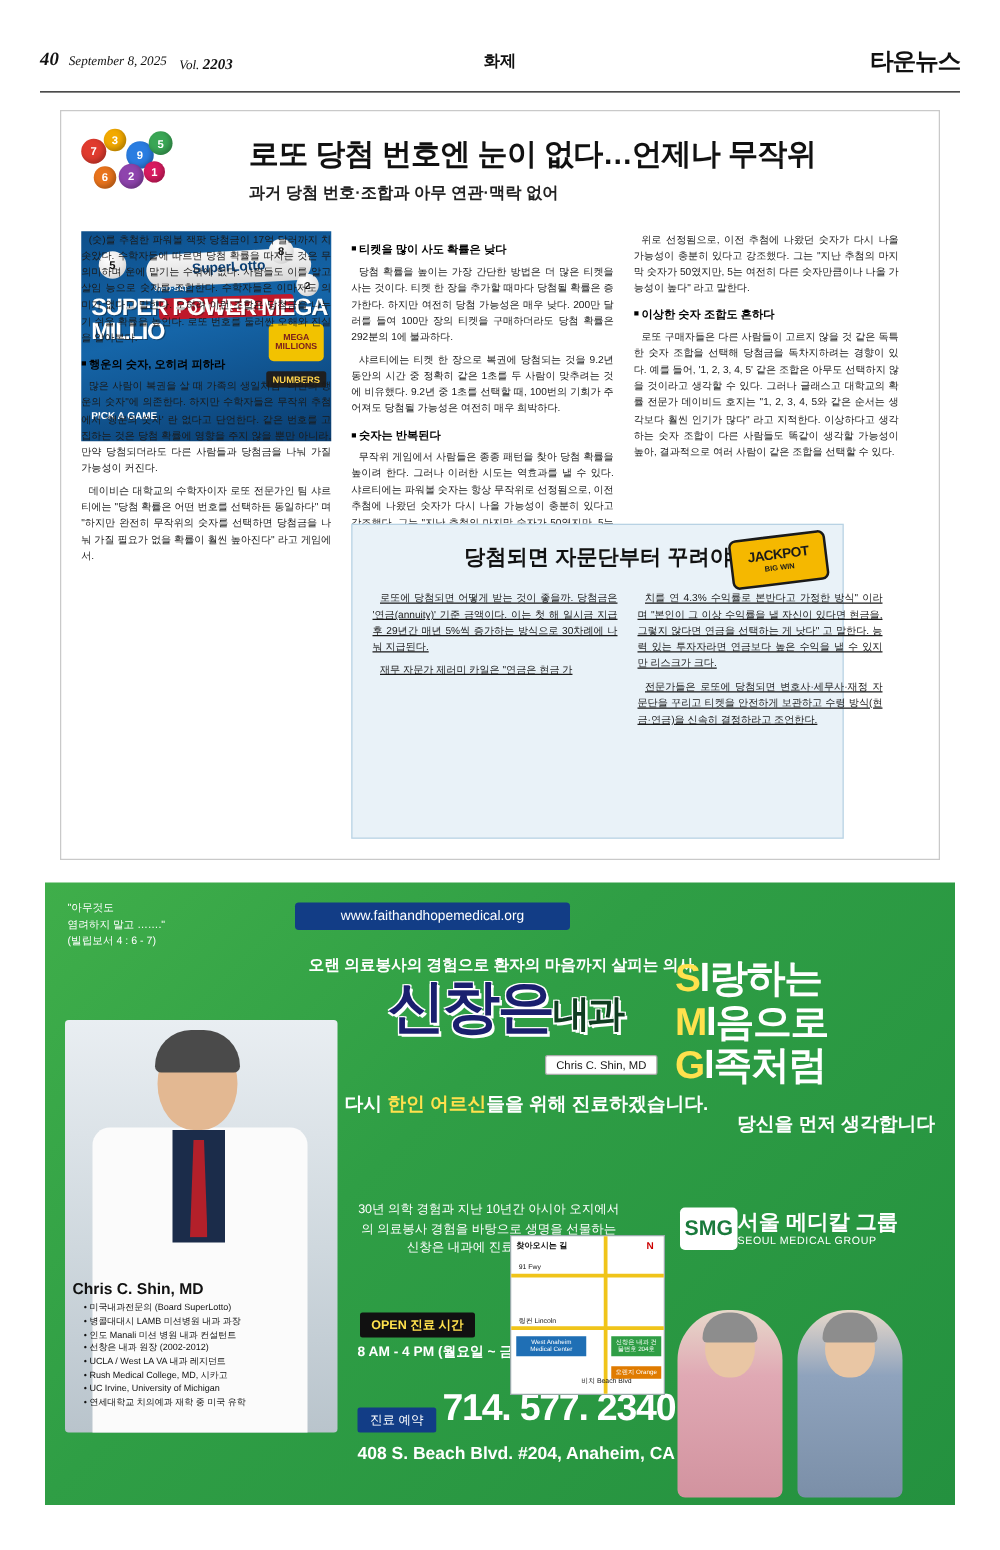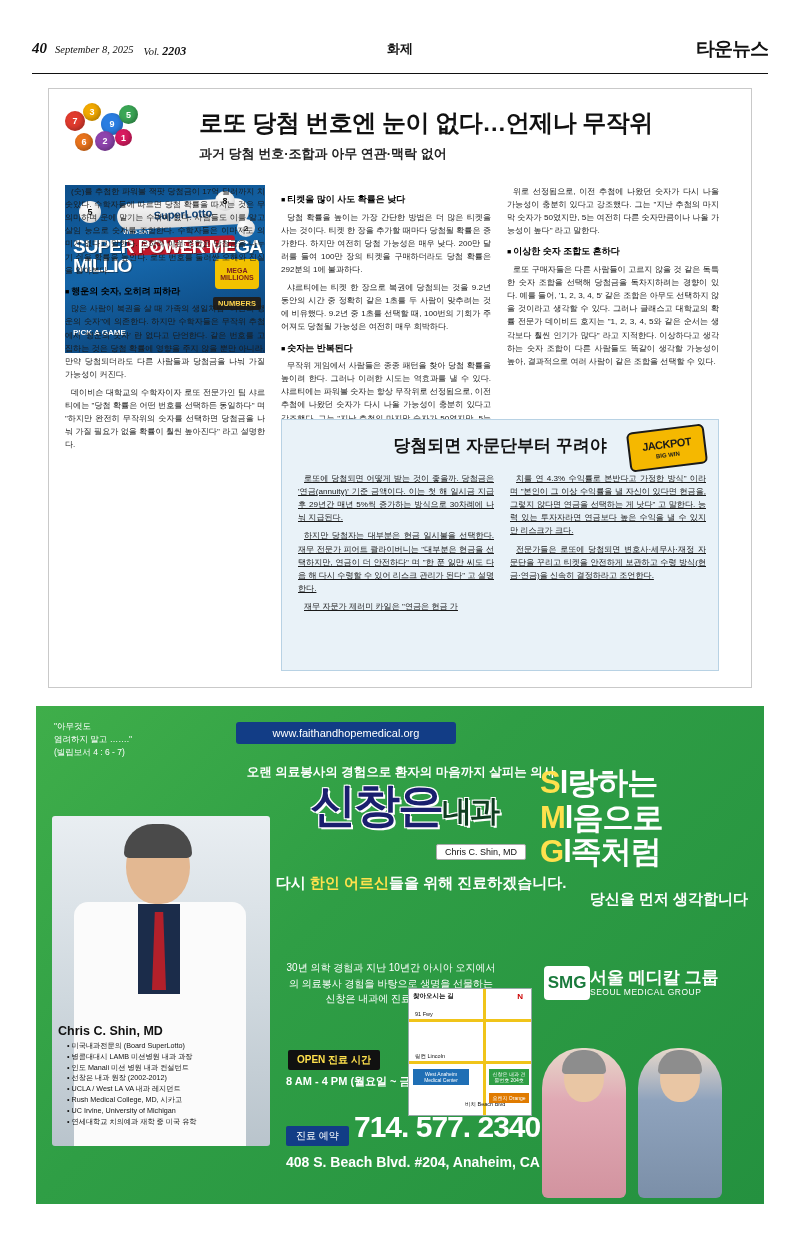--- a/index.html
+++ b/index.html
@@ -92,21 +92,21 @@
     border-radius:4px; color:#7a1d1d; font-size:7px; font-weight:bold;
     display:flex; align-items:center; justify-content:center; text-align:center; line-height:1.05;
   }
   .photo .numbers {
     position:absolute; right:4px; top:112px; background:#1f1f1f; color:#ffd34d;
     font-size:7.5px; font-weight:bold; padding:2px 5px; border-radius:2px;
   }
 
   
   .sidebox {
-    position:absolute; left:232px; top:330px; width:438px; height:252px;
+    position:absolute; left:232px; top:330px; width:394px; height:252px;
     background:#e9f2f8; border:1px solid #b8d2e4;
   }
   .sidebox-title {
     position:absolute; left:0; right:0; top:14px; text-align:center;
     font-size:17px; font-weight:bold; color:#111;
   }
   .jackpot {
     position:absolute; right:12px; top:8px; width:78px; height:40px;
     background:#f5b800; border:2px solid #1a1a1a; border-radius:6px;
     transform:rotate(-7deg);
@@ -301,21 +301,21 @@
     <div class="numbers">NUMBERS</div>
     <div class="ballA" style="left:14px;top:16px;width:22px;height:22px;font-size:9px;">5</div>
     <div class="ballB" style="left:150px;top:6px;width:20px;height:20px;font-size:9px;">8</div>
     <div class="ballC" style="left:172px;top:34px;width:18px;height:18px;font-size:8px;">2</div>
   </div>
 
   <div class="col" id="col1">
       <p>(숫)를 추첨한 파워볼 잭팟 당첨금이 17억 달러까지 치솟았다. 수학자들에 따르면 당첨 확률을 따지는 것은 무의미하며 운에 맡기는 수밖에 없다. 사람들도 이를 알고 살임 능으로 숫자를 조합한다. 수학자들은 이마저도 의미가 없다고 말한다. 오히려 이런 조합은 당첨금을 나누기 쉬울 확률을 높인다. 로또 번호를 둘러싼 오해와 진실을 알아본다.</p>
       <h4>행운의 숫자, 오히려 피하라</h4>
       <p>많은 사람이 복권을 살 때 가족의 생일처럼 "나만의 행운의 숫자"에 의존한다. 하지만 수학자들은 무작위 추첨에서 '행운의 숫자' 란 없다고 단언한다. 같은 번호를 고집하는 것은 당첨 확률에 영향을 주지 않을 뿐만 아니라, 만약 당첨되더라도 다른 사람들과 당첨금을 나눠 가질 가능성이 커진다.</p>
-      <p>데이비슨 대학교의 수학자이자 로또 전문가인 팀 샤르티에는 "당첨 확률은 어떤 번호를 선택하든 동일하다" 며 "하지만 완전히 무작위의 숫자를 선택하면 당첨금을 나눠 가질 필요가 없을 확률이 훨씬 높아진다" 라고 설명한다.</p>
+      <p>데이비슨 대학교의 수학자이자 로또 전문가인 팀 샤르티에는 "당첨 확률은 어떤 번호를 선택하든 동일하다" 며 "하지만 완전히 무작위의 숫자를 선택하면 당첨금을 나눠 가질 필요가 없을 확률이 훨씬 높아진다" 라고 게임에서.</p>
     </div>
   <div class="col" id="col2">
       <h4>티켓을 많이 사도 확률은 낮다</h4>
       <p>당첨 확률을 높이는 가장 간단한 방법은 더 많은 티켓을 사는 것이다. 티켓 한 장을 추가할 때마다 당첨될 확률은 증가한다. 하지만 여전히 당첨 가능성은 매우 낮다. 200만 달러를 들여 100만 장의 티켓을 구매하더라도 당첨 확률은 292분의 1에 불과하다.</p>
       <p>샤르티에는 티켓 한 장으로 복권에 당첨되는 것을 9.2년 동안의 시간 중 정확히 같은 1초를 두 사람이 맞추려는 것에 비유했다. 9.2년 중 1초를 선택할 때, 100번의 기회가 주어져도 당첨될 가능성은 여전히 매우 희박하다.</p>
       <h4>숫자는 반복된다</h4>
       <p>무작위 게임에서 사람들은 종종 패턴을 찾아 당첨 확률을 높이려 한다. 그러나 이러한 시도는 역효과를 낼 수 있다. 샤르티에는 파워볼 숫자는 항상 무작위로 선정됨으로, 이전 추첨에 나왔던 숫자가 다시 나올 가능성이 충분히 있다고 강조했다. 그는 "지난 추첨의 마지막 숫자가 50였지만, 5는 여전히 다른 숫자만큼이나 나올 가능성이 높다" 라고 말한다.</p>
     </div>
   <div class="col" id="col3">
       <p>위로 선정됨으로, 이전 추첨에 나왔던 숫자가 다시 나올 가능성이 충분히 있다고 강조했다. 그는 "지난 추첨의 마지막 숫자가 50였지만, 5는 여전히 다른 숫자만큼이나 나올 가능성이 높다" 라고 말한다.</p>
@@ -324,21 +324,20 @@
     </div>
 
   <div class="sidebox">
     <div class="sidebox-title">당첨되면 자문단부터 꾸려야</div>
     <div class="jackpot">
       <span class="j1">JACKPOT</span>
       <span class="j2">BIG WIN</span>
     </div>
     <div class="sb-col" id="sb1">
         <p>로또에 당첨되면 어떻게 받는 것이 좋을까. 당첨금은 '연금(annuity)' 기준 금액이다. 이는 첫 해 일시금 지급 후 29년간 매년 5%씩 증가하는 방식으로 30차례에 나눠 지급된다.</p>
-        <p>하지만 당첨자는 대부분은 현금 일시불을 선택한다. 재무 전문가 피어트 콸라이버니는 "대부분은 현금을 선택하지만, 연금이 더 안전하다" 며 "한 푼 잃만 씨도 다음 해 다시 수령할 수 있어 리스크 관리가 된다" 고 설명한다.</p>
         <p>재무 자문가 제러미 카일은 "연금은 현금 가</p>
       </div>
     <div class="sb-col" id="sb2">
         <p>치를 연 4.3% 수익률로 본반다고 가정한 방식" 이라며 "본인이 그 이상 수익률을 낼 자신이 있다면 현금을, 그렇지 않다면 연금을 선택하는 게 낫다" 고 말한다. 능력 있는 투자자라면 연금보다 높은 수익을 낼 수 있지만 리스크가 크다.</p>
         <p>전문가들은 로또에 당첨되면 변호사·세무사·재정 자문단을 꾸리고 티켓을 안전하게 보관하고 수령 방식(현금·연금)을 신속히 결정하라고 조언한다.</p>
       </div>
   </div>
 </div>
 
 <div class="ad">

